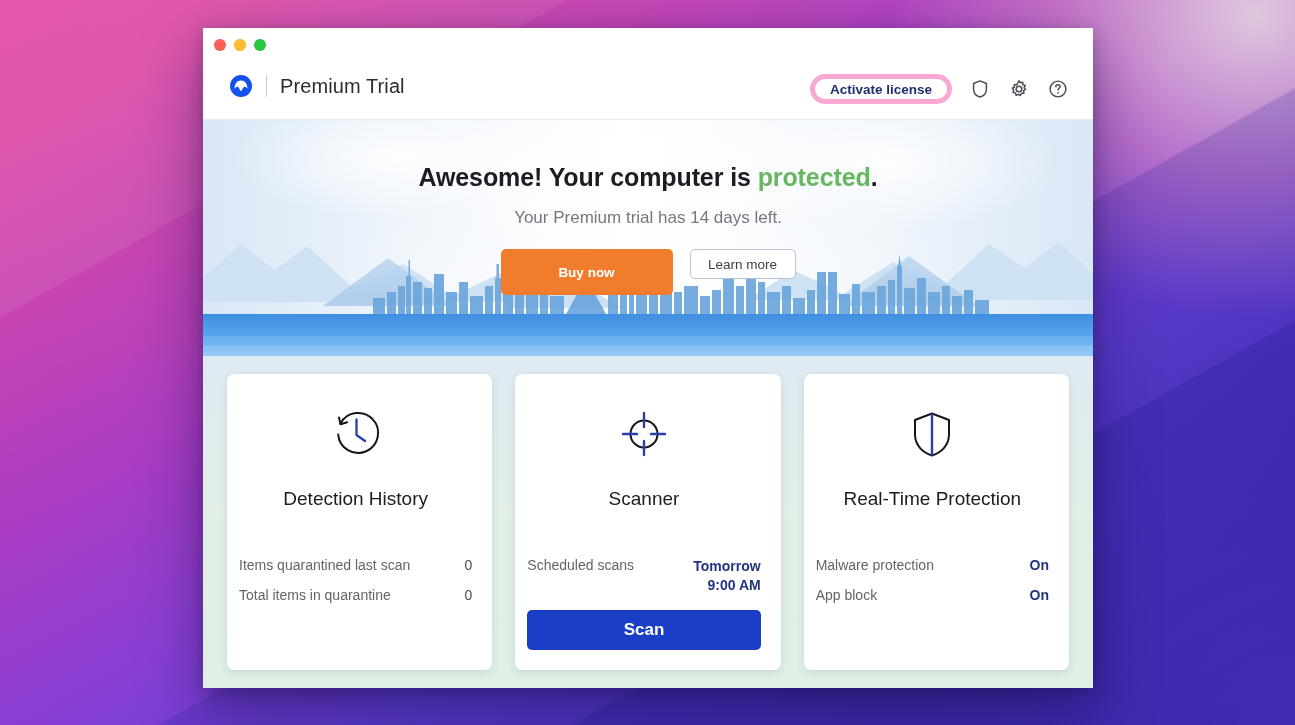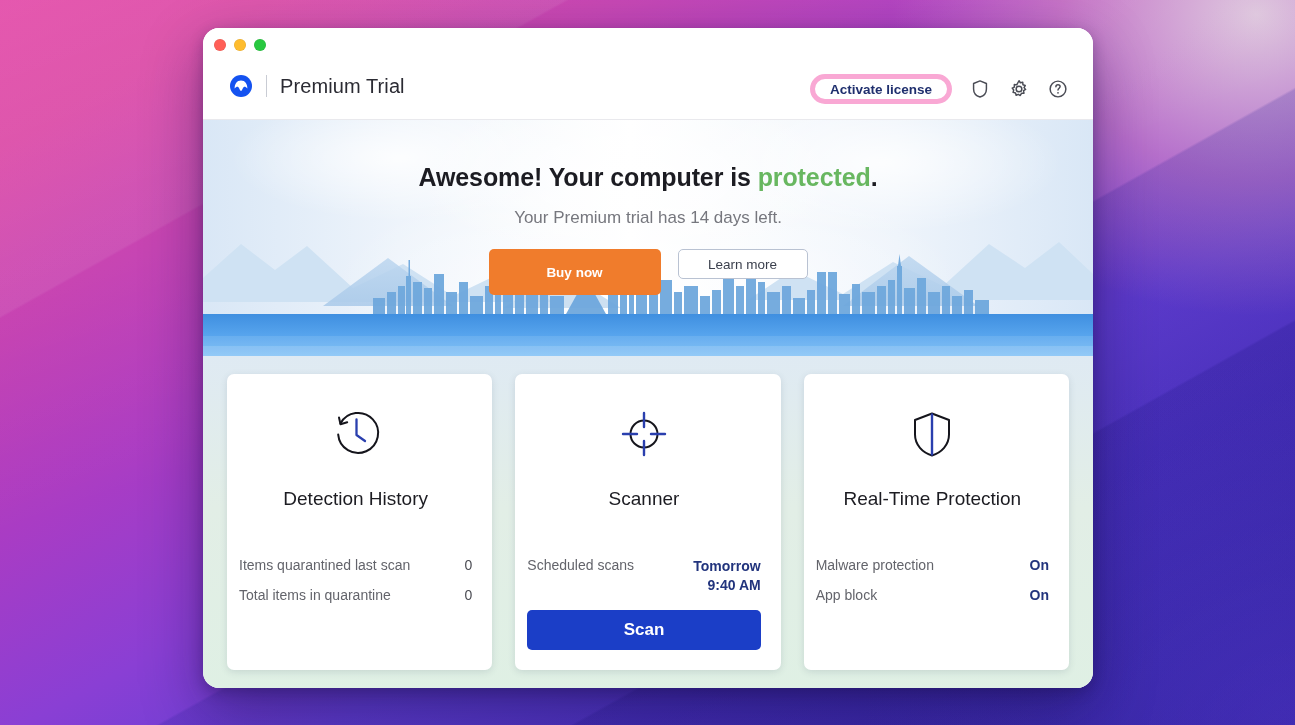--- a/index.html
+++ b/index.html
@@ -40,21 +40,21 @@
   }
   .wp-facet.f5 {
     background: radial-gradient(ellipse 700px 600px at 100% 100%, rgba(90,60,220,0.35) 0%, rgba(90,60,220,0) 62%);
   }
 
   
   .window {
     position: absolute;
     left: 203px; top: 28px;
     width: 890px; height: 660px;
-    border-radius: 16px;
+    border-radius: 0;
     overflow: hidden;
     box-shadow: 0 22px 60px rgba(20,10,60,0.42), 0 4px 14px rgba(20,10,60,0.28);
     background: #fff;
     display: flex;
     flex-direction: column;
   }
 
   
   .titlebar {
     height: 92px;
@@ -136,21 +136,21 @@
   }
   .btn-buy {
     width: 172px; height: 46px;
     background: #f07c2c;
     border: none; border-radius: 5px;
     color: #ffffff; font-size: 13.5px; font-weight: bold;
     font-family: "Liberation Sans", sans-serif;
     cursor: pointer;
   }
   .btn-learn {
-    width: 130px; height: 30px;
+    width: 106px; height: 30px;
     background: #ffffff;
     border: 1px solid #b9c2d2; border-radius: 5px;
     color: #3a3f4c; font-size: 13.5px;
     font-family: "Liberation Sans", sans-serif;
     cursor: pointer;
   }
 
   
   .cards-area {
     flex: 1 1 auto;
@@ -380,21 +380,21 @@
           <path d="M27 34 L27 48" stroke="#2a3fae" stroke-width="2.4" stroke-linecap="round"></path>
           <path d="M6 27 L20 27" stroke="#2a3fae" stroke-width="2.4" stroke-linecap="round"></path>
           <path d="M34 27 L48 27" stroke="#2a3fae" stroke-width="2.4" stroke-linecap="round"></path>
         </svg>
       </div>
       <div class="card-title">Scanner</div>
       <div class="card-rows">
         <div class="card-row">
           <span class="row-label">Scheduled scans</span>
           <span class="row-value blue">Tomorrow
-9:40 AM</span>
+9:00 AM</span>
         </div>
       </div>
       <div class="card-spacer"></div>
       <button class="scan-btn">Scan</button>
     </div>
 
     <div class="card">
       <div class="card-icon-wrap">
         <svg class="card-icon" width="54" height="54" viewBox="0 0 54 54" fill="none">
           <path d="M27 6.5 L44 13 V27.5 C44 38 36.5 45.5 27 48.5 C17.5 45.5 10 38 10 27.5 V13 Z" stroke="#15151c" stroke-width="2" stroke-linejoin="round"></path>

